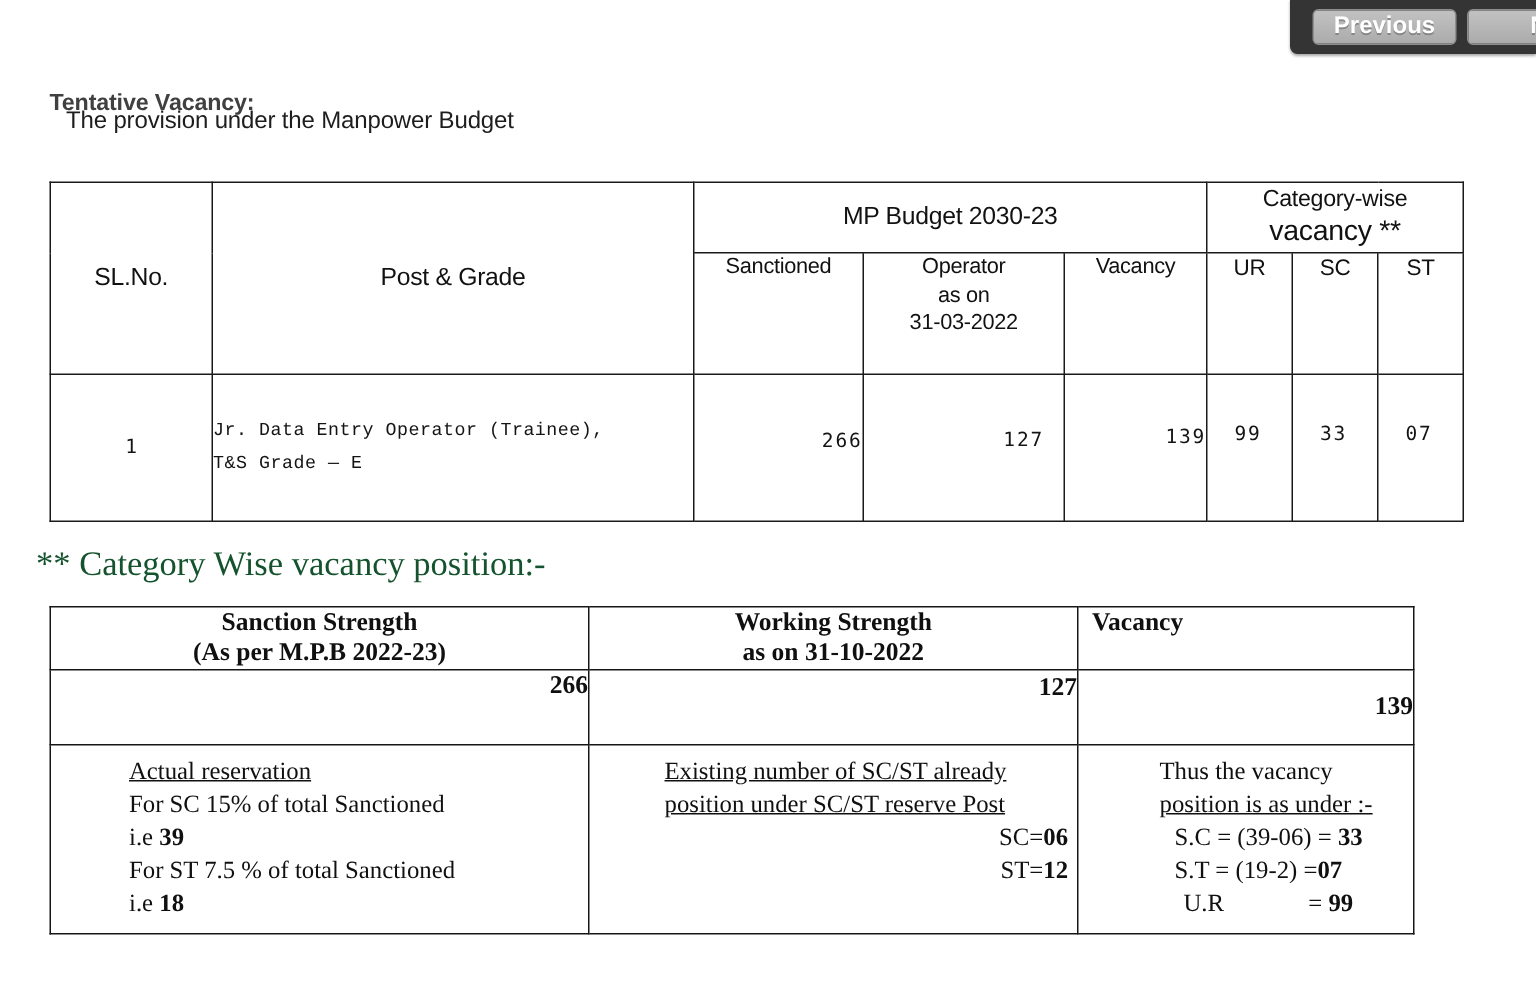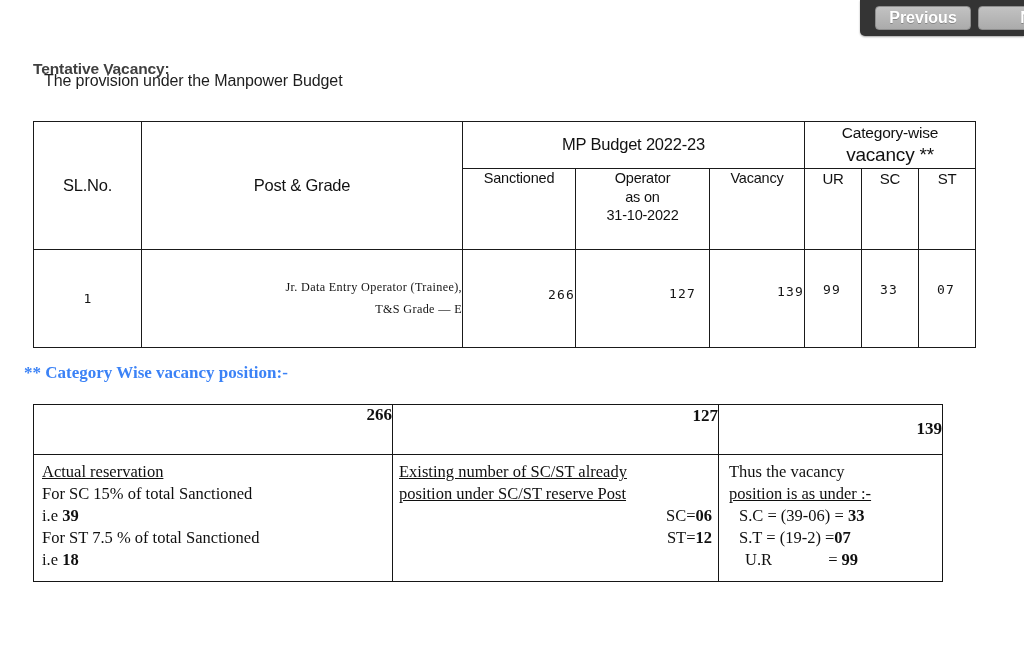--- a/index.html
+++ b/index.html
@@ -70,24 +70,23 @@
     top: 72px;
     font-size: 16px;
     color: #1d1d1d;
     letter-spacing: -0.1px;
   }
   .section-note {
     position: absolute;
     left: 24px;
     top: 363px;
     font-family: "Liberation Serif", serif;
-    font-size: 17px;
-    color: #3b82f6;
+    font-size: 23px;
+    color: #14532d;
     white-space: nowrap;
-    font-weight: bold;
   }
 
   
   .table1 {
     position: absolute;
     left: 33px;
     top: 121px;
     width: 942px;
     border-collapse: collapse;
     table-layout: fixed;
@@ -120,28 +119,27 @@
   .t1-catwise .ln2 { font-weight: normal; font-size: 19px; }
 
   .t1-body-row td { height: 79px; }
   .t1-sl {
     text-align: center;
     font-family: "DejaVu Sans Mono", monospace;
     font-size: 13px;
     color: #141414;
   }
   .t1-post {
-    font-family: Liberation Serif, serif;
+    font-family: Liberation Mono, monospace;
     font-size: 12.2px;
     letter-spacing: 0.35px;
     line-height: 1.75;
     padding: 0 0 0 14px;
     color: #141414;
     white-space: nowrap;
-    text-align: right;
   }
   .t1-num {
     font-family: "DejaVu Sans Mono", monospace;
     font-size: 13px;
     letter-spacing: 1.2px;
     text-align: right;
     padding-right: 11px;
     color: #141414;
     vertical-align: middle;
   }
@@ -189,21 +187,21 @@
     font-weight: bold;
     font-size: 17px;
     padding: 6px 11px 12px 4px;
     height: 31px;
     color: #101010;
   }
   .t2-total.raised { padding-top: 1px; padding-bottom: 17px; }
   .t2-total.lowered { padding-top: 14px; padding-bottom: 4px; }
 
   .t2-body { font-size: 16.5px; line-height: 1.33; color: #101010; }
-  .t2-cell-pad { padding: 6px 8px 10px 8px; }
+  .t2-cell-pad { padding: 6px 8px 10px 8px; margin-left: 44px; }
   .t2-cell-pad.tight { padding-left: 6px; padding-right: 6px; }
   .t2-cell-pad.right-col { padding-left: 10px; }
   .u  { text-decoration: underline; }
   .b  { font-weight: bold; }
   .ralign { text-align: right; }
   .t2-line { white-space: nowrap; }
   .t2-indent { padding-left: 10px; }
   .t2-indent2 { padding-left: 16px; }
 </style>
 </head>
@@ -225,32 +223,32 @@
     <col style="width:134px">
     <col style="width:95px">
     <col style="width:57px">
     <col style="width:57px">
     <col style="width:57px">
   </colgroup>
   <tbody>
     <tr>
       <td rowspan="2" class="t1-head-cell big">SL.No.</td>
       <td rowspan="2" class="t1-head-cell big">Post &amp; Grade</td>
-      <td colspan="3" class="t1-head-cell big" style="height:46px">MP Budget 2022-23</td>
+      <td colspan="3" class="t1-head-cell big" style="height:46px">MP Budget 2030-23</td>
       <td colspan="3" class="t1-head-cell t1-catwise">
         <span>Category-wise</span><br>
         <span class="ln2">vacancy **</span>
       </td>
     </tr>
     <tr>
       <td class="t1-head-cell sub" style="height:80px;vertical-align:top">Sanctioned</td>
       <td class="t1-head-cell sub" style="vertical-align:top">
         <span>Operator</span><br>
         <span>as on</span><br>
-        <span>31-10-2022</span>
+        <span>31-03-2022</span>
       </td>
       <td class="t1-head-cell sub" style="vertical-align:top">Vacancy</td>
       <td class="t1-head-cell narrow" style="vertical-align:top">UR</td>
       <td class="t1-head-cell narrow" style="vertical-align:top">SC</td>
       <td class="t1-head-cell narrow" style="vertical-align:top">ST</td>
     </tr>
     <tr class="t1-body-row">
       <td class="t1-sl">1</td>
       <td class="t1-post">
         <span>Jr. Data Entry Operator (Trainee),</span><br>
@@ -268,20 +266,31 @@
 
 <div class="section-note">** Category Wise vacancy position:-</div>
 
 <table class="table2">
   <colgroup>
     <col style="width:359px">
     <col style="width:326px">
     <col style="width:224px">
   </colgroup>
   <tbody>
+    <tr>
+      <td class="t2-head">
+        <span>Sanction Strength</span><br>
+        <span>(As per M.P.B 2022-23)</span>
+      </td>
+      <td class="t2-head">
+        <span>Working Strength</span><br>
+        <span>as on 31-10-2022</span>
+      </td>
+      <td class="t2-head left">Vacancy</td>
+    </tr>
     <tr>
       <td class="t2-total">266</td>
       <td class="t2-total raised">127</td>
       <td class="t2-total lowered">139</td>
     </tr>
     <tr>
 
       <td class="t2-body">
         <div class="t2-cell-pad">
           <div class="t2-line u">Actual reservation</div>

